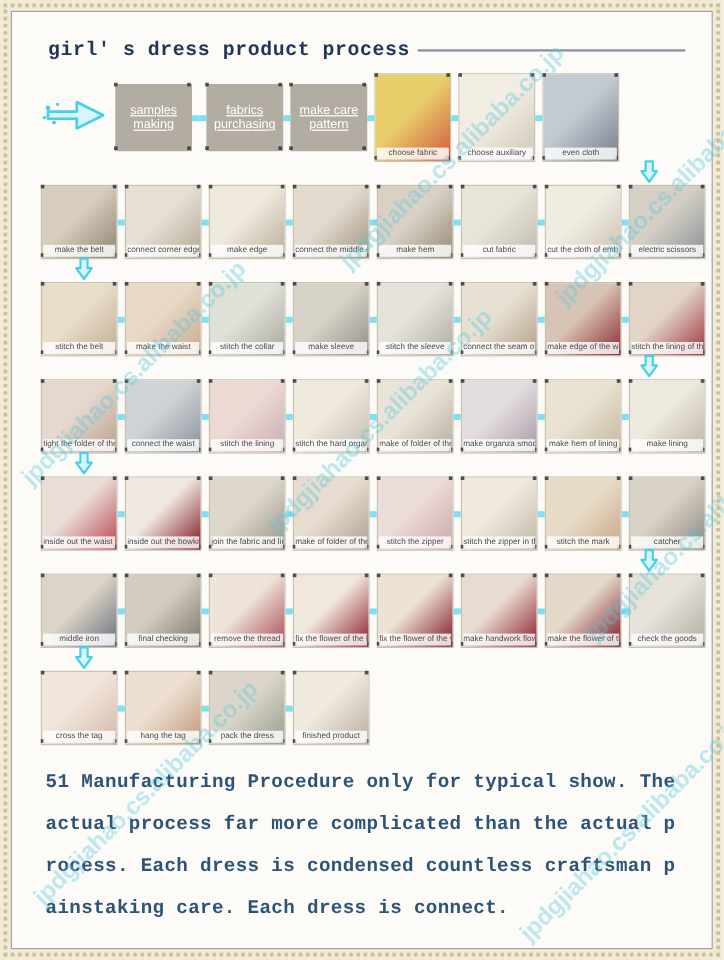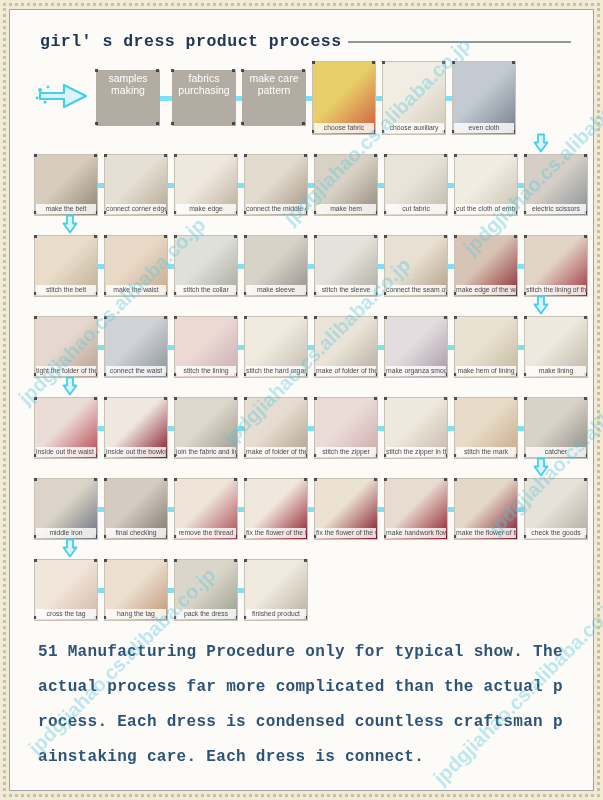--- a/index.html
+++ b/index.html
@@ -18,22 +18,22 @@
     font-family:"Liberation Mono","DejaVu Sans Mono",monospace;
     font-weight:bold;font-size:16.5px;color:#213755;white-space:nowrap;letter-spacing:.5px;
   }
   .title-line{flex:1;height:2px;background:#8f979e;margin-left:6px;}
   
   #flow{position:relative;z-index:2;}
   .row{display:flex;align-items:center;}
   .conn{width:6px;height:5px;background:#7ce1f3;flex:none;}
   .pbox{
     width:64px;height:56px;flex:none;background:#b2aca2;color:#fff;
-    font-size:10.5px;line-height:1.15;display:flex;justify-content:center;
-    text-align:center;padding:2px;box-sizing:border-box;position:relative;
+    font-size:10.5px;line-height:1.15;display:flex;align-items:center;justify-content:center;
+    text-align:center;padding:2px;box-sizing:border-box;position:relative;text-decoration:underline;
   }
   .photo{width:64px;flex:none;position:relative;border:1px solid #c8c2b4;box-sizing:border-box;}
   .photo .img{width:100%;}
   .row .photo .img{height:60px;}
   .row-first .photo .img{height:72px;}
   .photo .cap{
     position:absolute;left:1px;right:1px;bottom:1px;
     background:rgba(255,255,255,.82);color:#4c4c4c;
     font-size:6.8px;line-height:10px;text-align:center;
     white-space:nowrap;overflow:hidden;

